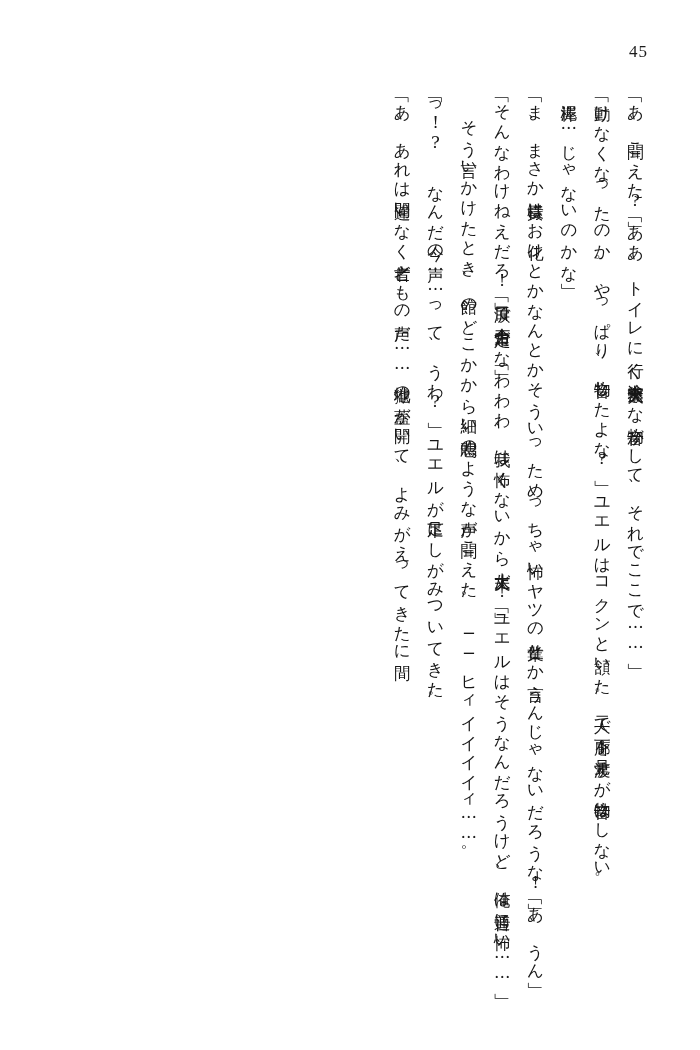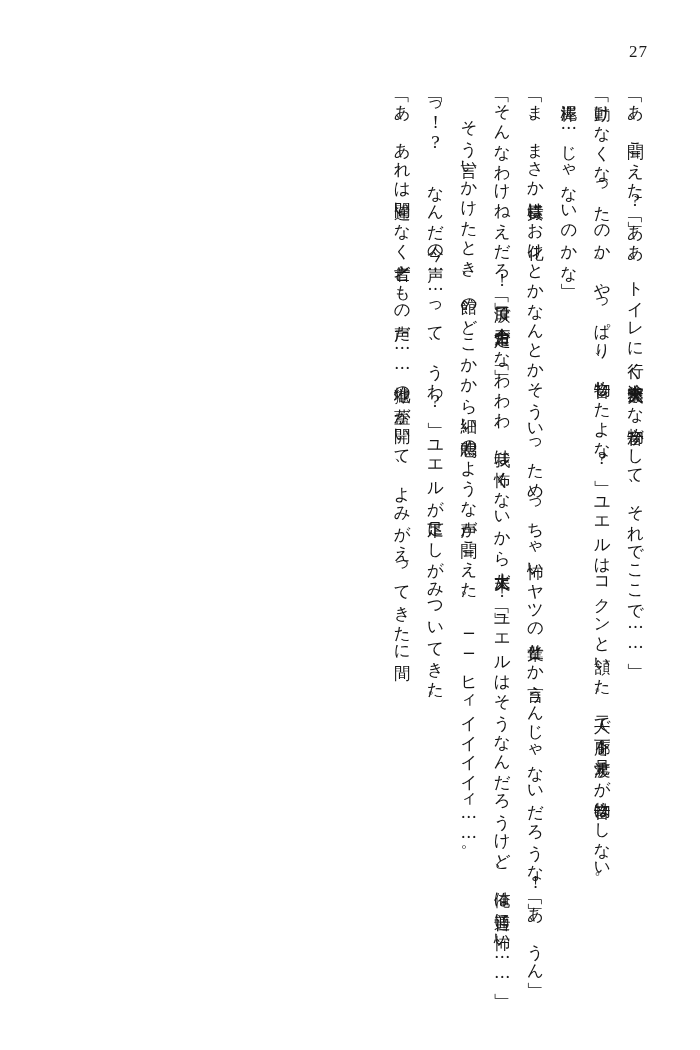--- a/index.html
+++ b/index.html
@@ -55,21 +55,21 @@
   }
   .line.indent {
     padding-top: 17px;
   }
 </style>
 </head>
 <body>
 
 <div class="page">
 
-  <div class="page-number">27</div>
+  <div class="page-number">45</div>
 
   <div class="body-text">
     <span class="line">「あ、聞こえた?」</span>
     <span class="line">「ああ、トイレに行く途中突然大きな物音がして、それでここで……」</span>
     <span class="line">「動けなくなったのか。やっぱり、物音したよな?」</span>
     <span class="line indent">ユエルはコクンと頷いた。二人で廊下を見渡すが物音はしない。</span>
     <span class="line">泥棒……じゃないのかな」</span>
     <span class="line">「ま、まさか貴様はお化けとかなんとかそういっためっちゃ怖いヤツの仕業とか言うんじゃないだろうな!」</span>
     <span class="line">「あ、うん」</span>
     <span class="line">「そんなわけねえだろ!」</span>

